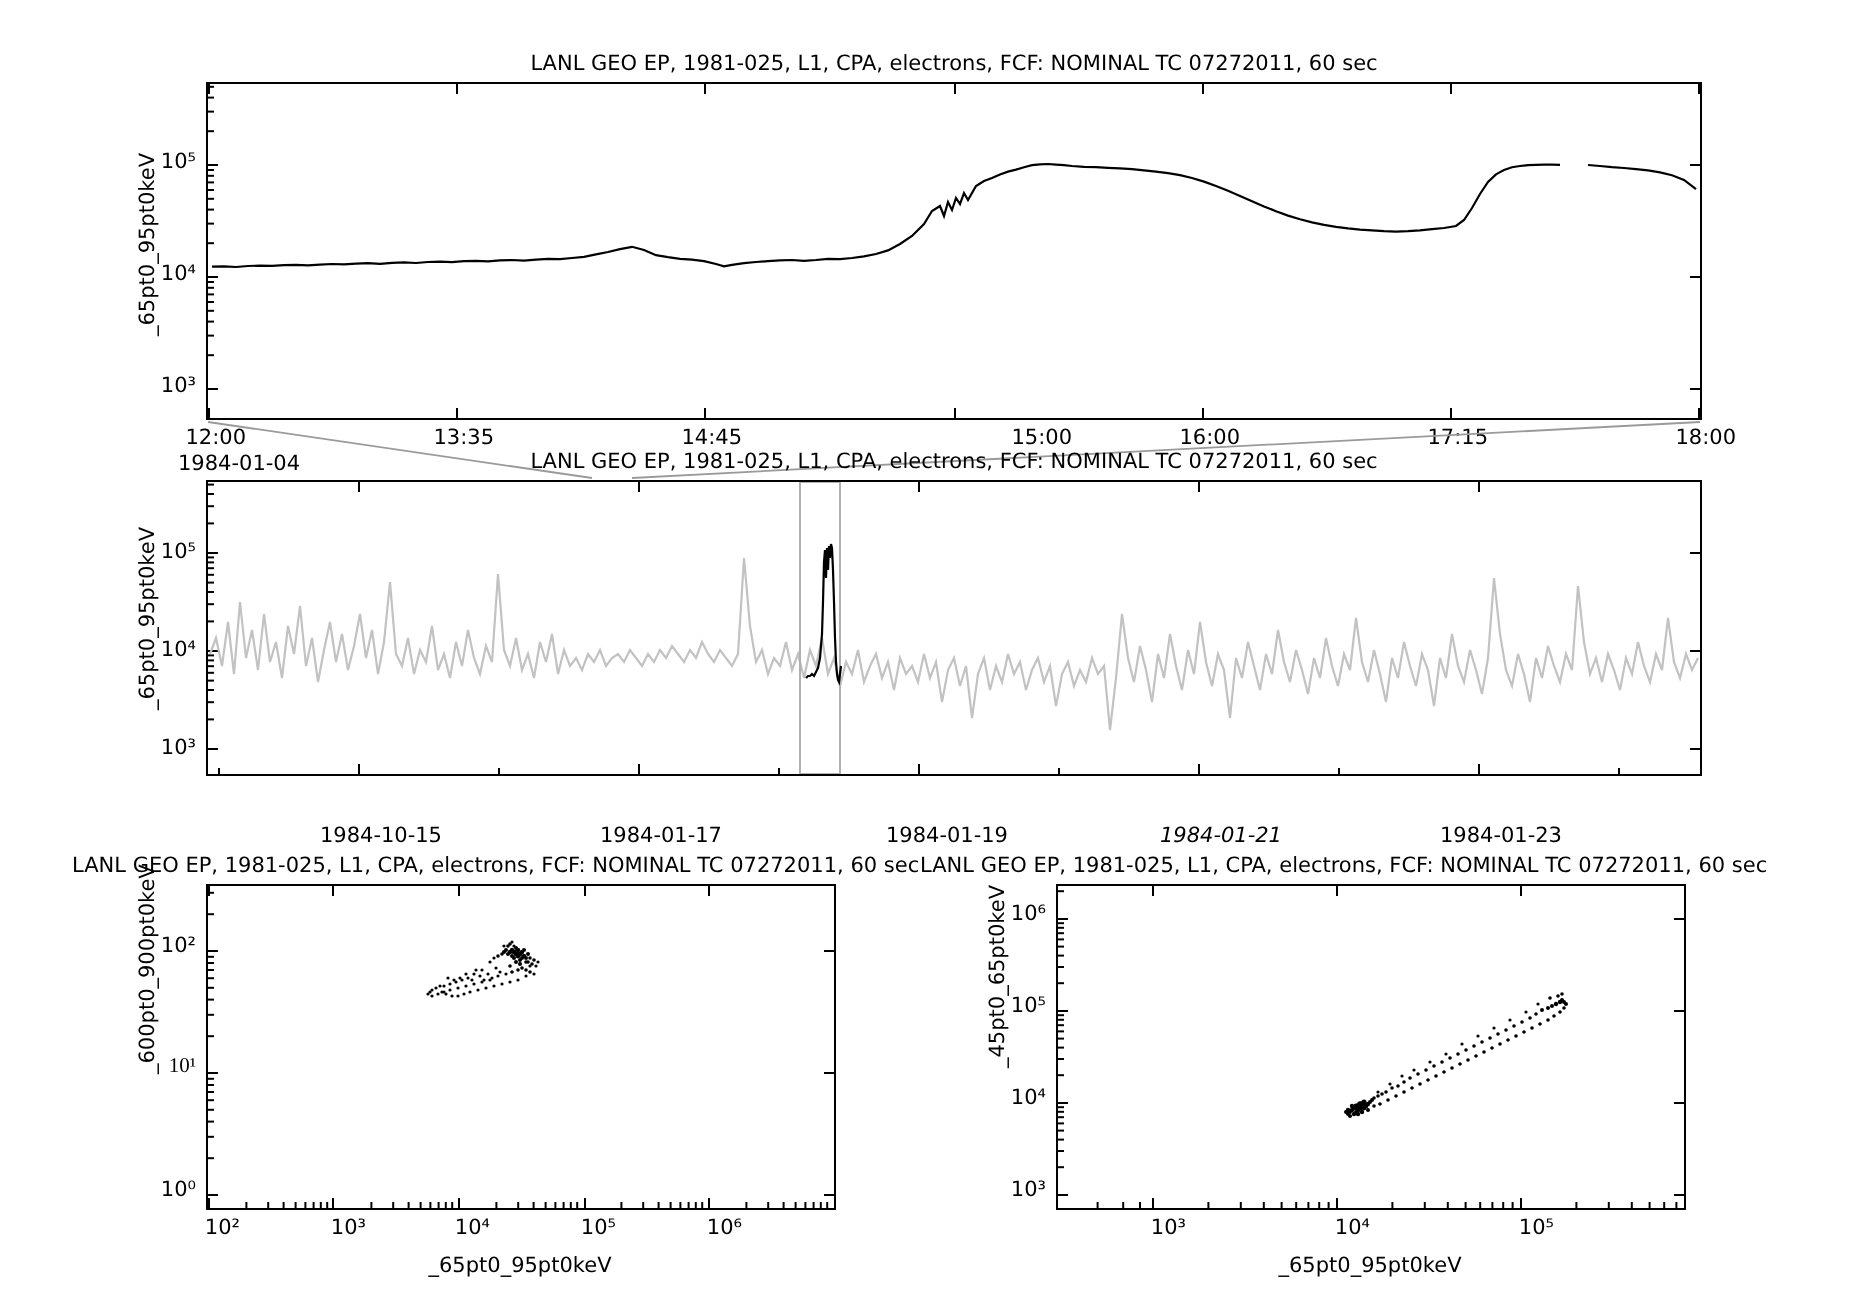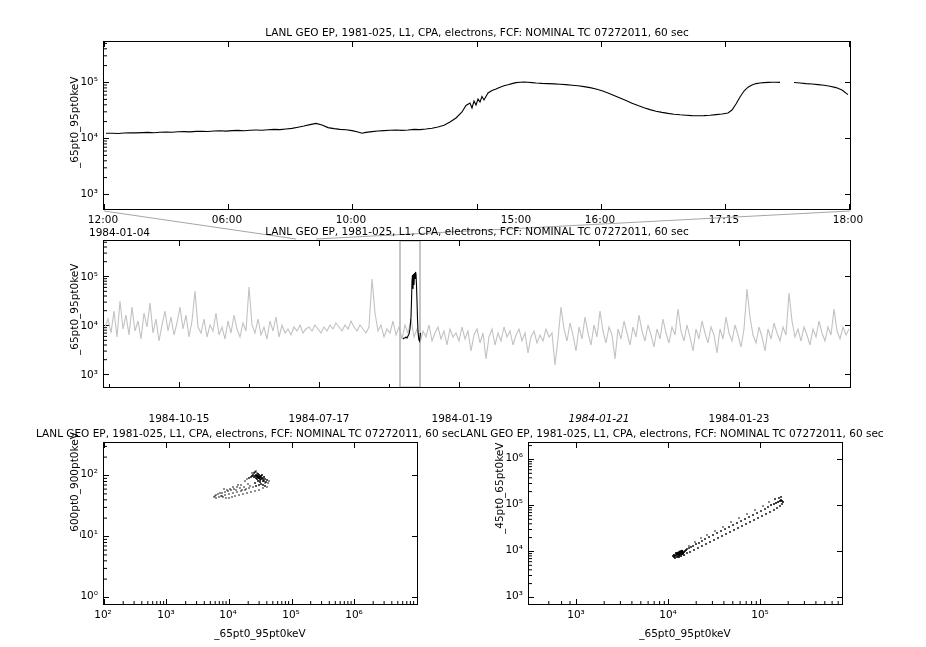--- a/index.html
+++ b/index.html
@@ -42,21 +42,21 @@
   .xlabel {
     position: absolute;
     font-size: 10.5px;
     white-space: nowrap;
     text-align: center;
   }
   .tick-x {
     position: absolute;
     font-size: 10.5px;
     white-space: nowrap;
-    text-align: center;
+    text-align: right;
   }
   .tick-y {
     position: absolute;
     font-size: 10.5px;
     white-space: nowrap;
     text-align: right;
   }
   svg { display: block; }
   .datecap {
     position: absolute;
@@ -136,22 +136,22 @@
                 644,45.2 648,43.0 652,41.6 656,41.0 660,40.6 664,40.4 668,40.3 672,40.3 676,40.4"></polyline>
       <polyline fill="none" stroke="#000000" stroke-width="1.1" points="690,40.5 696,41.0 702,41.6 708,42.0 714,42.6 720,43.2 726,44.2 732,45.6 738,48.0 744,52.6"></polyline>
     </svg>
   </div>
 
   <div class="tick-y" style="left:74px; top:187px; width:24px;">10³</div>
   <div class="tick-y" style="left:74px; top:131px; width:24px;">10⁴</div>
   <div class="tick-y" style="left:74px; top:75px; width:24px;">10⁵</div>
 
   <div class="tick-x" style="left:83px; top:213px; width:40px;">12:00</div>
-  <div class="tick-x" style="left:207px; top:213px; width:40px;">06:00</div>
-  <div class="tick-x" style="left:331px; top:213px; width:40px;">10:00</div>
+  <div class="tick-x" style="left:207px; top:213px; width:40px;">13:35</div>
+  <div class="tick-x" style="left:331px; top:213px; width:40px;">14:45</div>
   <div class="tick-x" style="left:456px; top:213px; width:40px;margin-left:40px;">15:00</div>
   <div class="tick-x" style="left:580px; top:213px; width:40px;">16:00</div>
   <div class="tick-x" style="left:704px; top:213px; width:40px;">17:15</div>
   <div class="tick-x" style="left:828px; top:213px; width:40px;">18:00</div>
 
   <div class="datecap" style="left:89px; top:226px;">1984-01-04</div>
 </div>
 
 <svg class="panel" style="left:0px; top:210px; width:926px; height:40px;" width="926" height="40">
   <line x1="104" y1="1" x2="296" y2="29" stroke="#9a9a9a" stroke-width="0.9"></line>
@@ -242,21 +242,21 @@
                 308.5,34 309,48 309.5,33 310,44 310.5,32 311,38 311.5,31 312,33 312.5,44 313,60
                 313.5,78 314,90 314.5,96 315,99 315.5,100 316,96 316.5,92"></polyline>
     </svg>
   </div>
 
   <div class="tick-y" style="left:74px; top:368px; width:24px;">10³</div>
   <div class="tick-y" style="left:74px; top:319px; width:24px;">10⁴</div>
   <div class="tick-y" style="left:74px; top:270px; width:24px;">10⁵</div>
 
   <div class="tick-x" style="left:137px; top:412px; width:84px;">1984-10-15</div>
-  <div class="tick-x" style="left:277px; top:412px; width:84px;">1984-07-17</div>
+  <div class="tick-x" style="left:277px; top:412px; width:84px;">1984-01-17</div>
   <div class="tick-x" style="left:420px; top:412px; width:84px;">1984-01-19</div>
   <div class="tick-x" style="left:557px; top:412px; width:84px;font-style:italic;">1984-01-21</div>
   <div class="tick-x" style="left:697px; top:412px; width:84px;">1984-01-23</div>
 </div>
 
 <div class="panel">
   <div class="ptitle" style="left:36px; top:427px; width:460px; text-align:left;">LANL GEO EP, 1981-025, L1, CPA, electrons, FCF: NOMINAL TC 07272011, 60 sec</div>
 
   <div class="ylabel" style="left:68px; top:537px;">_600pt0_900pt0keV</div>
 
@@ -436,21 +436,21 @@
         <circle cx="154" cy="38" r="1"></circle>
           <circle cx="156" cy="39" r="1"></circle>
           <circle cx="151" cy="40" r="0.9"></circle>
         <circle cx="159" cy="38" r="0.9"></circle>
           <circle cx="161" cy="40" r="0.8"></circle>
       </g>
     </svg>
   </div>
 
   <div class="tick-y" style="left:74px; top:589px; width:24px;">10⁰</div>
-  <div class="tick-y" style="left:74px; top:528px; width:24px;">10¹</div>
+  <div class="tick-y" style="left:74px; top:528px; width:24px;font-family:Liberation Serif, serif;">10¹</div>
   <div class="tick-y" style="left:74px; top:467px; width:24px;">10²</div>
 
   <div class="tick-x" style="left:86px; top:608px; width:34px;">10²</div>
   <div class="tick-x" style="left:149px; top:608px; width:34px;">10³</div>
   <div class="tick-x" style="left:211px; top:608px; width:34px;">10⁴</div>
   <div class="tick-x" style="left:274px; top:608px; width:34px;">10⁵</div>
   <div class="tick-x" style="left:337px; top:608px; width:34px;">10⁶</div>
 
   <div class="xlabel" style="left:160px; top:627px; width:200px;">_65pt0_95pt0keV</div>
 </div>

